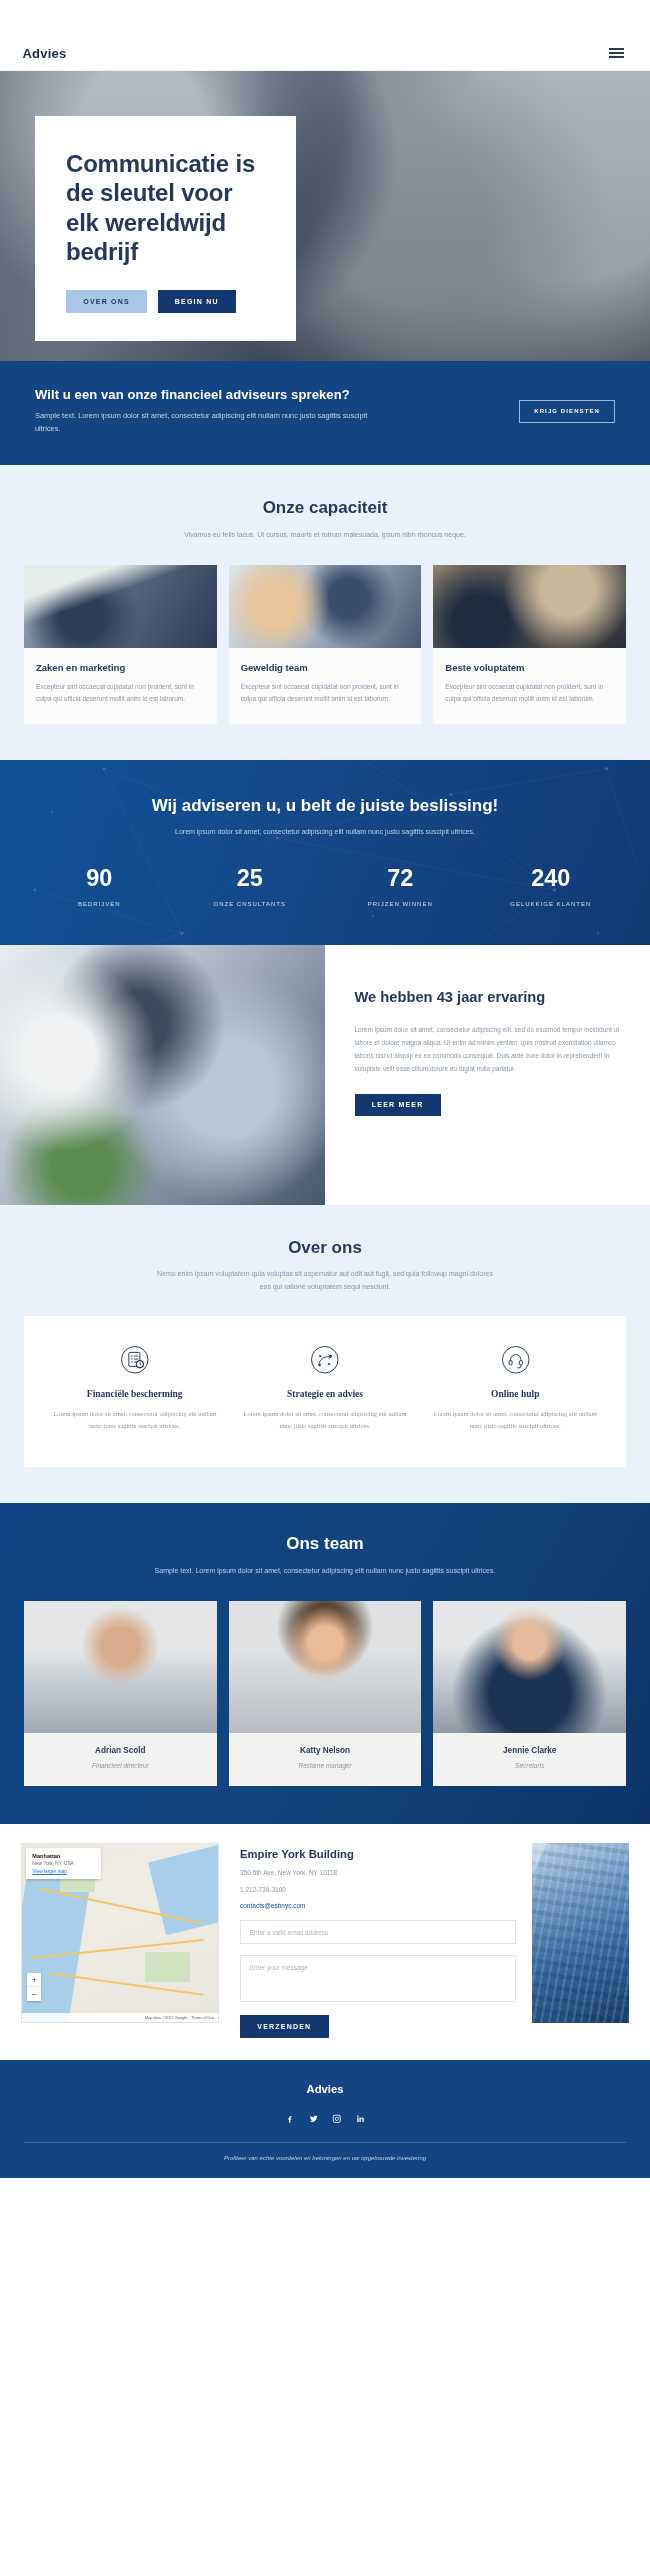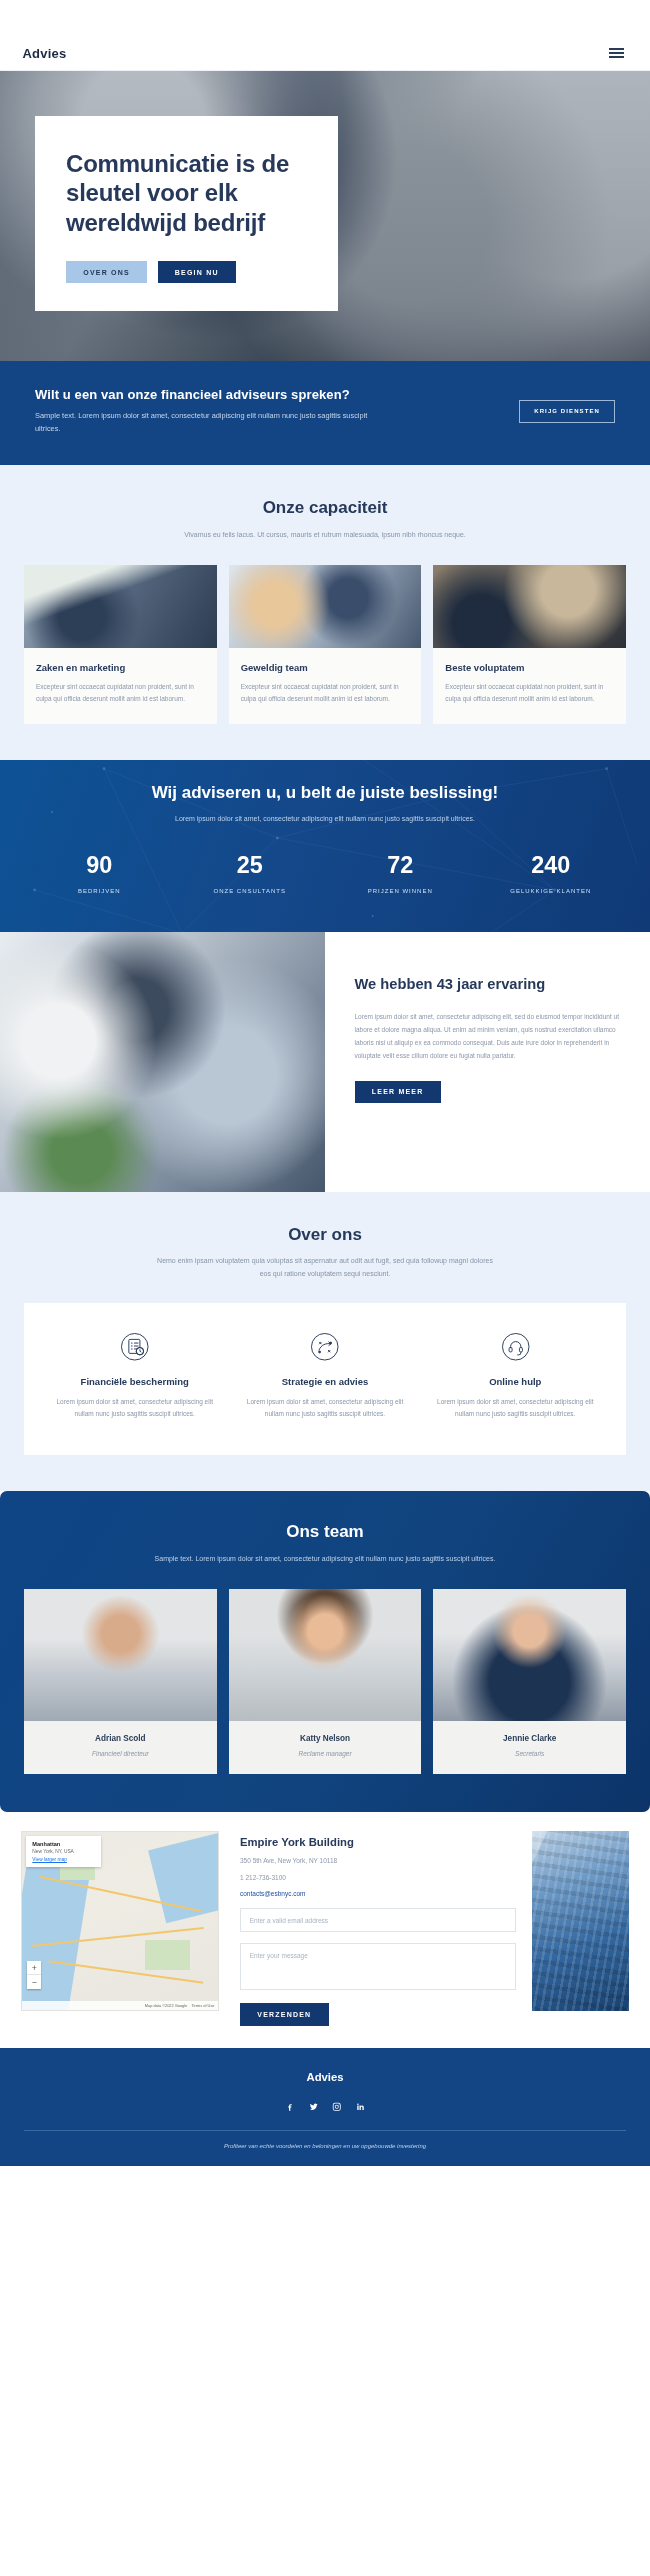--- a/index.html
+++ b/index.html
@@ -35,21 +35,21 @@
       radial-gradient(circle at 88% 30%, #cfd6dd 0 20%, rgba(207,214,221,0) 52%),
       linear-gradient(120deg, #6d7b8c 0%, #8e9aa8 28%, #4b5a6d 55%, #243044 80%, #151e2e 100%);
     filter: saturate(.85);
   }
   .hero-photo:after{
     content:""; position:absolute; inset:0;
     background: linear-gradient(180deg, rgba(20,30,46,.18), rgba(20,30,46,.34));
   }
   .hero-card {
     position: absolute; left: 35px; top: 45px;
-    width: 303px; background: #fff;
+    width: 261px; background: #fff;
     padding: 33px 31px 28px 31px;
   }
   .hero-card h1 {
     font-size: 24px; line-height: 1.22; font-weight: 700;
     color: #27395a; letter-spacing: -0.2px;
   }
   .hero-btns { display: flex; gap: 10.4px; margin-top: 24px; }
   .btn {
     display: inline-flex; align-items: center; justify-content: center;
     font-size: 7px; font-weight: 700; letter-spacing: 1.2px;
@@ -101,21 +101,21 @@
       radial-gradient(circle at 25% 70%, #1f2c3f 0 18%, rgba(31,44,63,0) 44%),
       linear-gradient(140deg,#8d7f6d,#5f5a52 50%,#2b2f38); }
   .card-body { padding: 14px 12px 19px 12px; border-radius: 18px; }
   .card-body h3 { font-size: 9.5px; font-weight: 700; color: #27395a; }
   .card-body p { font-size: 6.5px; line-height: 1.85; color: #8b97a9; margin-top: 7.8px; }
 
   
   .stats {
     position: relative; overflow: hidden;
     background: linear-gradient(110deg,#0d5295 0%, #14488a 45%, #0f3a76 100%);
-    color: #fff; padding: 23px 24px 38px 24px;
+    color: #fff; padding: 36px 24px 38px 24px;
   }
   .stats-net { position: absolute; inset: 0; opacity: .3; }
   .stats-inner { position: relative; z-index: 2; }
   .stats .sec-head h2 { color: #fff; }
   .stats .sec-head p { color: #bcd2ea; }
   .stat-row { display: flex; margin-top: 28px; }
   .stat { flex: 1; text-align: center; }
   .stat-num { font-size: 23.4px; font-weight: 700; line-height: 1; }
   .stat-lbl {
     font-size: 6px; letter-spacing: 1px; color: #cfe0f2;
@@ -132,32 +132,32 @@
       radial-gradient(circle at 70% 55%, #b9c6d4 0 18%, rgba(185,198,212,0) 44%),
       radial-gradient(circle at 25% 85%, #5b8a52 0 9%, rgba(91,138,82,0) 24%),
       linear-gradient(130deg,#e8edf1 0%,#b9c3cd 35%,#7b8a9c 70%,#46566b 100%);
   }
   .exp-txt { flex: 1; padding: 43px 26px 0 29.5px; }
   .exp-txt h2 { font-size: 14.7px; font-weight: 700; color: #27395a; line-height: 1.3; }
   .exp-txt p { font-size: 6.5px; line-height: 2; color: #8b97a9; margin-top: 15.6px; }
   .exp-txt .btn-dark { margin-top: 19px; }
 
   
-  .panel { background: #fff; margin-top: 22.5px; padding: 29.5px 15.6px 35px 15.6px; display: flex; }
+  .panel { background: #fff; margin-top: 22.5px; padding: 29.5px 15.6px 35px 15.6px; display: flex; font-family: Liberation Serif, serif; }
   .panel-col { flex: 1; text-align: center; padding: 0 10.4px; }
   .panel-icon { width: 29.5px; height: 29.5px; margin: 0 auto 14px; }
   .panel-col h3 { font-size: 9.5px; font-weight: 700; color: #27395a; }
   .panel-col p { font-size: 6.5px; line-height: 1.9; color: #8b97a9; margin-top: 8.7px; }
 
   
   .team {
     position: relative; overflow: hidden;
     background: linear-gradient(120deg,#0f4486 0%, #11447f 50%, #0d3straight 100%);
     background: linear-gradient(120deg,#0f4486 0%, #11447f 55%, #0c3469 100%);
-    color: #fff; padding: 31px 24px 38px 24px; border-radius: 7px;
+    color: #fff; padding: 31px 24px 38px 24px;
   }
   .team .sec-head h2 { color: #fff; }
   .team .sec-head p { color: #bdd1ea; }
   .team-row { display: flex; gap: 12px; margin-top: 24px; position: relative; z-index: 2; }
   .tcard { flex: 1; background: #f2f2f0; }
   .tphoto { height: 132px; }
   .tp1 { background:
       radial-gradient(circle at 50% 34%, #d8ab8a 0 14%, rgba(216,171,138,0) 30%),
       linear-gradient(180deg,#e3e5e6 0 38%, #c9ced4 60%, #9fa9b4 100%); }
   .tp2 { background:

